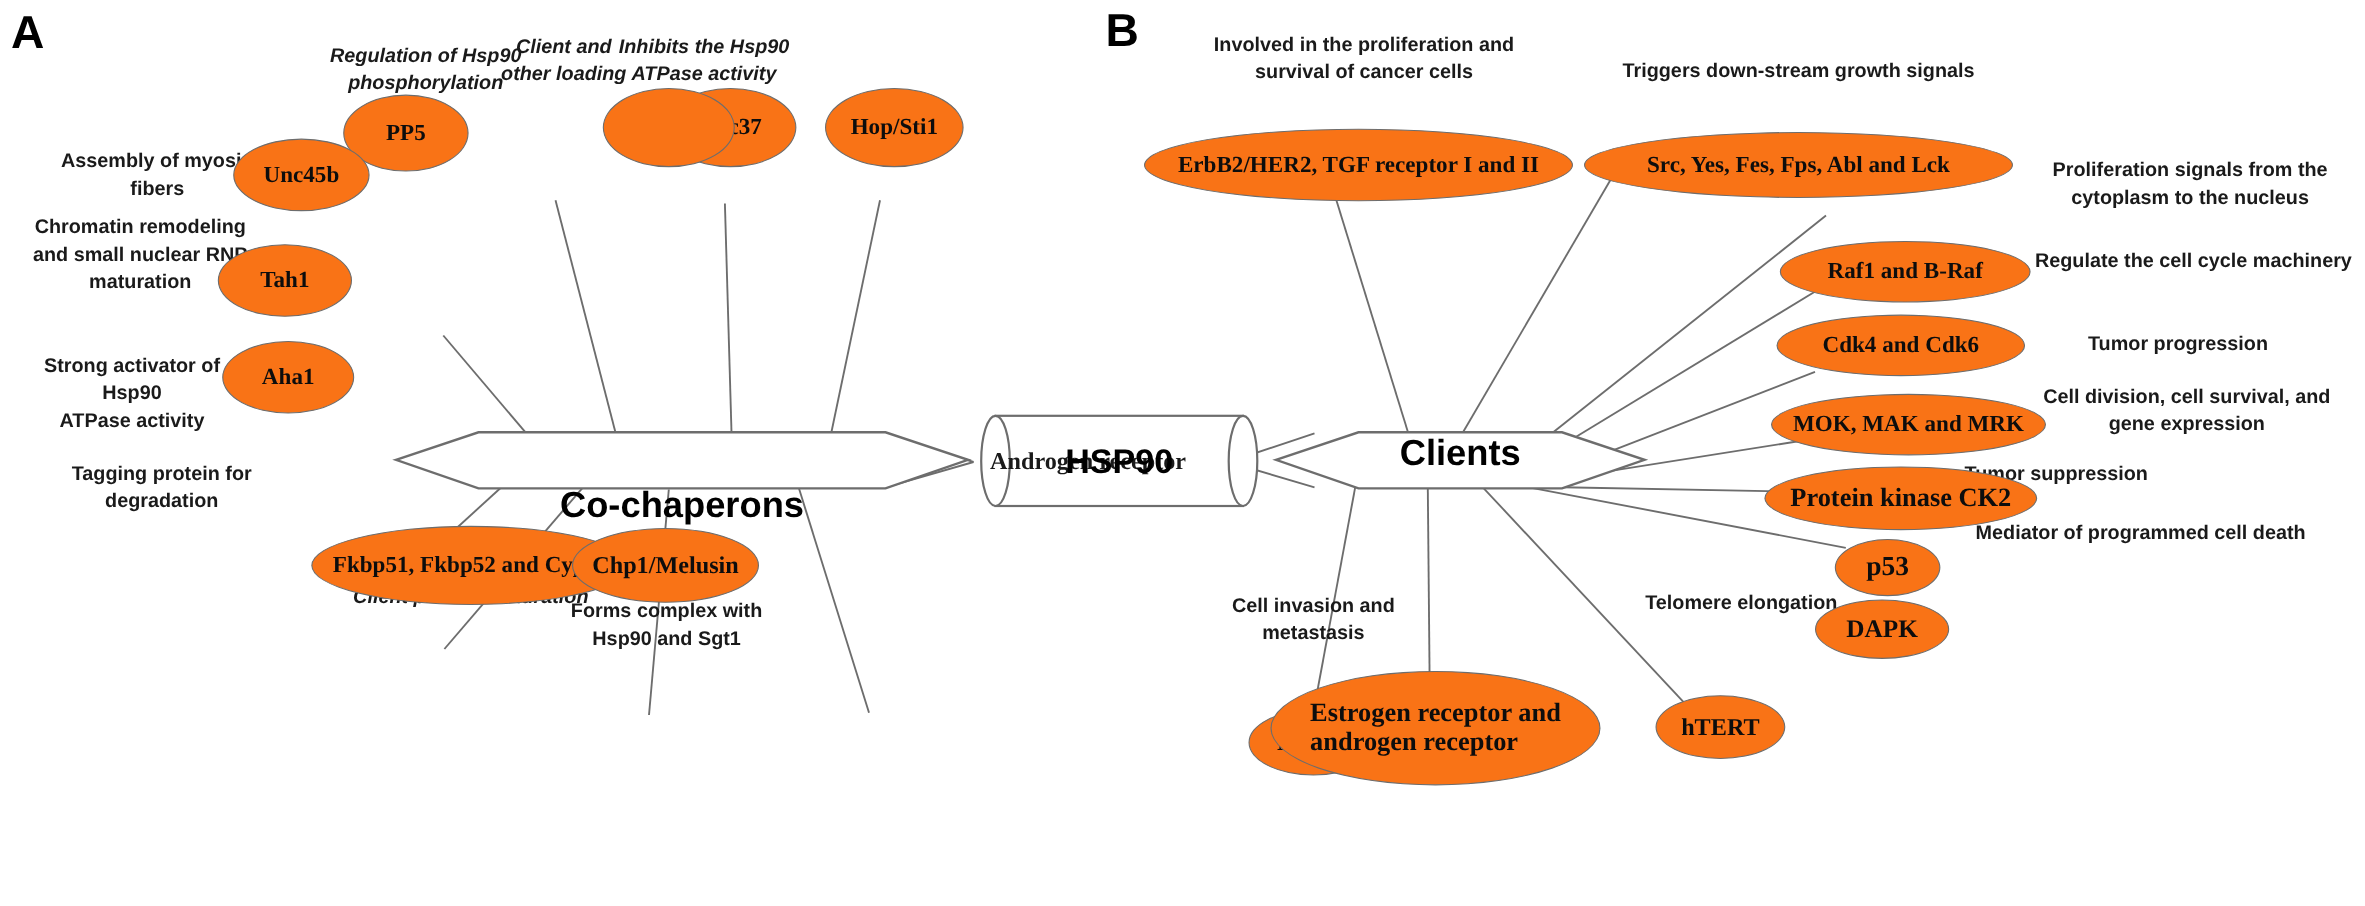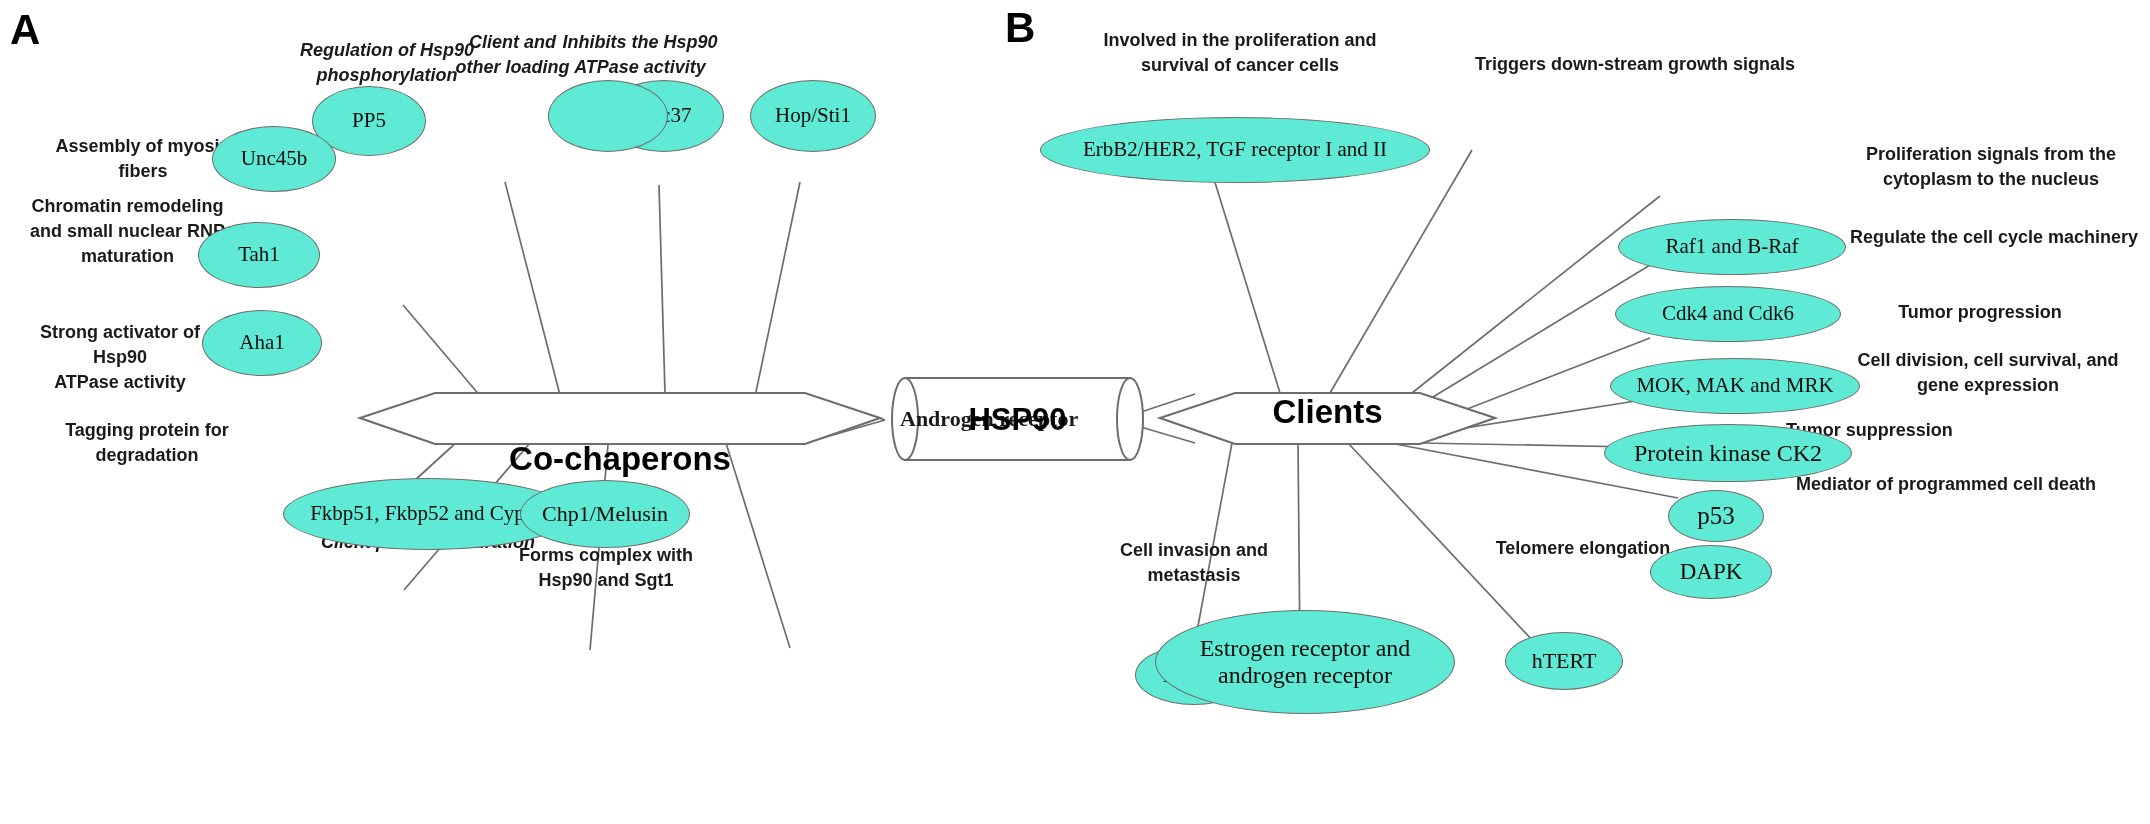--- a/index.html
+++ b/index.html
@@ -21,27 +21,27 @@
     top: 0;
     width: 2150px;
     height: 824px;
     pointer-events: none;
   }
   .node {
     position: absolute;
     display: flex;
     align-items: center;
     justify-content: center;
-    text-align: center;
+    text-align: left;
     border: 1.6px solid #6d6d6d;
     border-radius: 50%;
-    background: #5eead4;
+    background: #f97316;
     box-sizing: border-box;
     font-family: "Liberation Serif", serif;
-    font-weight: normal;
+    font-weight: bold;
     color: #0d0d0d;
     line-height: 1.12;
     z-index: 3;
   }
   .note {
     position: absolute;
     text-align: center;
     font-family: "Liberation Sans", sans-serif;
     font-weight: bold;
     color: #1a1a1a;
@@ -153,20 +153,21 @@
   <div class="note italic" style="left:425px; top:30px; width:175px; font-size:18px;">Client and<br>other loading</div>
   <div class="note italic" style="left:525px; top:30px; width:230px; font-size:18px;">Inhibits the Hsp90<br>ATPase activity</div>
   <div class="note" style="left:48px; top:134px; width:190px; font-size:18px;">Assembly of myosin<br>fibers</div>
   <div class="note" style="left: 20px; top: 194px; width: 215px; font-size: 18px;">Chromatin remodeling<br>and small nuclear RNP<br>maturation</div>
   <div class="note" style="left:12px; top:320px; width:216px; font-size:18px;">Strong activator of Hsp90<br>ATPase activity</div>
   <div class="note" style="left:52px; top:418px; width:190px; font-size:18px;">Tagging protein for<br>degradation</div>
   <div class="note italic" style="left:283px; top:530px; width:290px; font-size:18px;">Client protein maturation</div>
   <div class="note" style="left:518px; top:543px; width:176px; font-size:18px;">Forms complex with<br>Hsp90 and Sgt1</div>
 
   <div class="node" style="left:1040px; top:117px; width:390px; height:66px; font-size:21px;">ErbB2/HER2, TGF receptor I and II</div>
+  <div class="node" style="left:1440px; top:120px; width:390px; height:60px; font-size:21px;">Src, Yes, Fes, Fps, Abl and Lck</div>
   <div class="node" style="left:1618px; top:219px; width:228px; height:56px; font-size:21px;">Raf1 and B-Raf</div>
   <div class="node" style="left:1615px; top:286px; width:226px; height:56px; font-size:21px;">Cdk4 and Cdk6</div>
   <div class="node" style="left:1610px; top:358px; width:250px; height:56px; font-size:21px;">MOK, MAK and MRK</div>
   <div class="node" style="left:1604px; top:424px; width:248px; height:58px; font-size:24px;">Protein kinase CK2</div>
   <div class="node" style="left:1668px; top:490px; width:96px; height:52px; font-size:25px;">p53</div>
   <div class="node" style="left:1650px; top:545px; width:122px; height:54px; font-size:23px;">DAPK</div>
   <div class="node" style="left:1135px; top:645px; width:118px; height:60px; font-size:22px;">MMP2</div>
   <div class="node" style="left:1155px; top:610px; width:300px; height:104px; font-size:24px;">Estrogen receptor and<br>androgen receptor</div>
   <div class="node" style="left:1505px; top:632px; width:118px; height:58px; font-size:22px;">hTERT</div>
 

